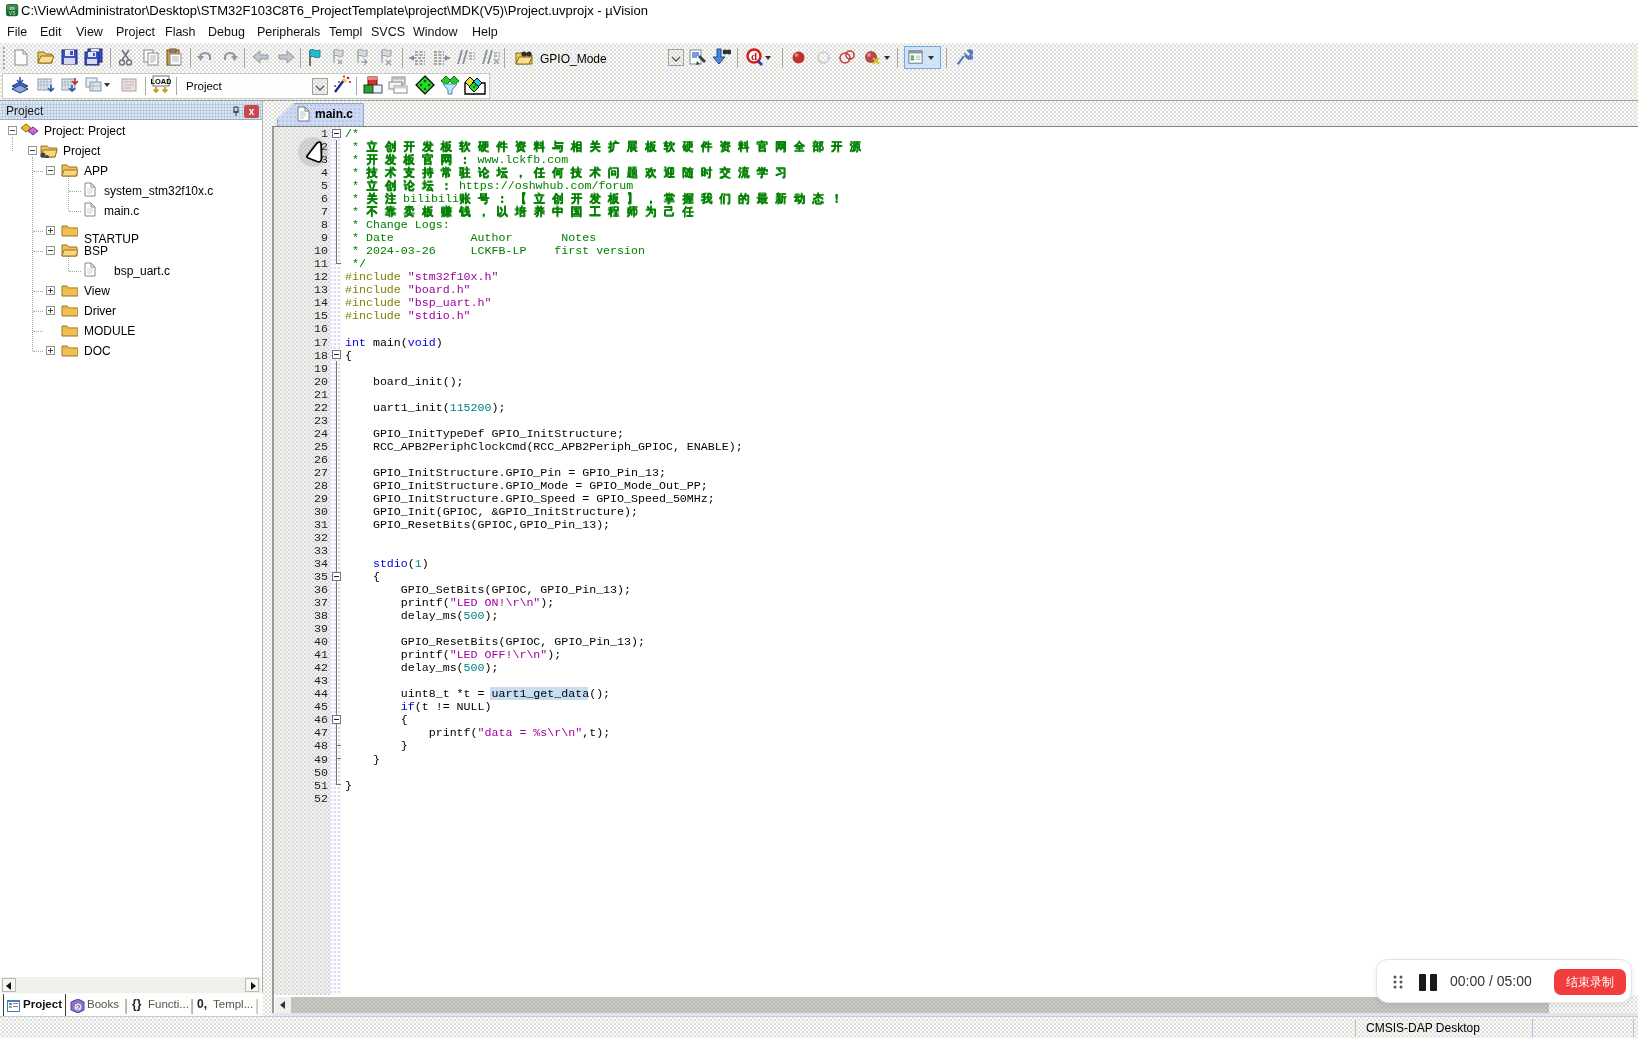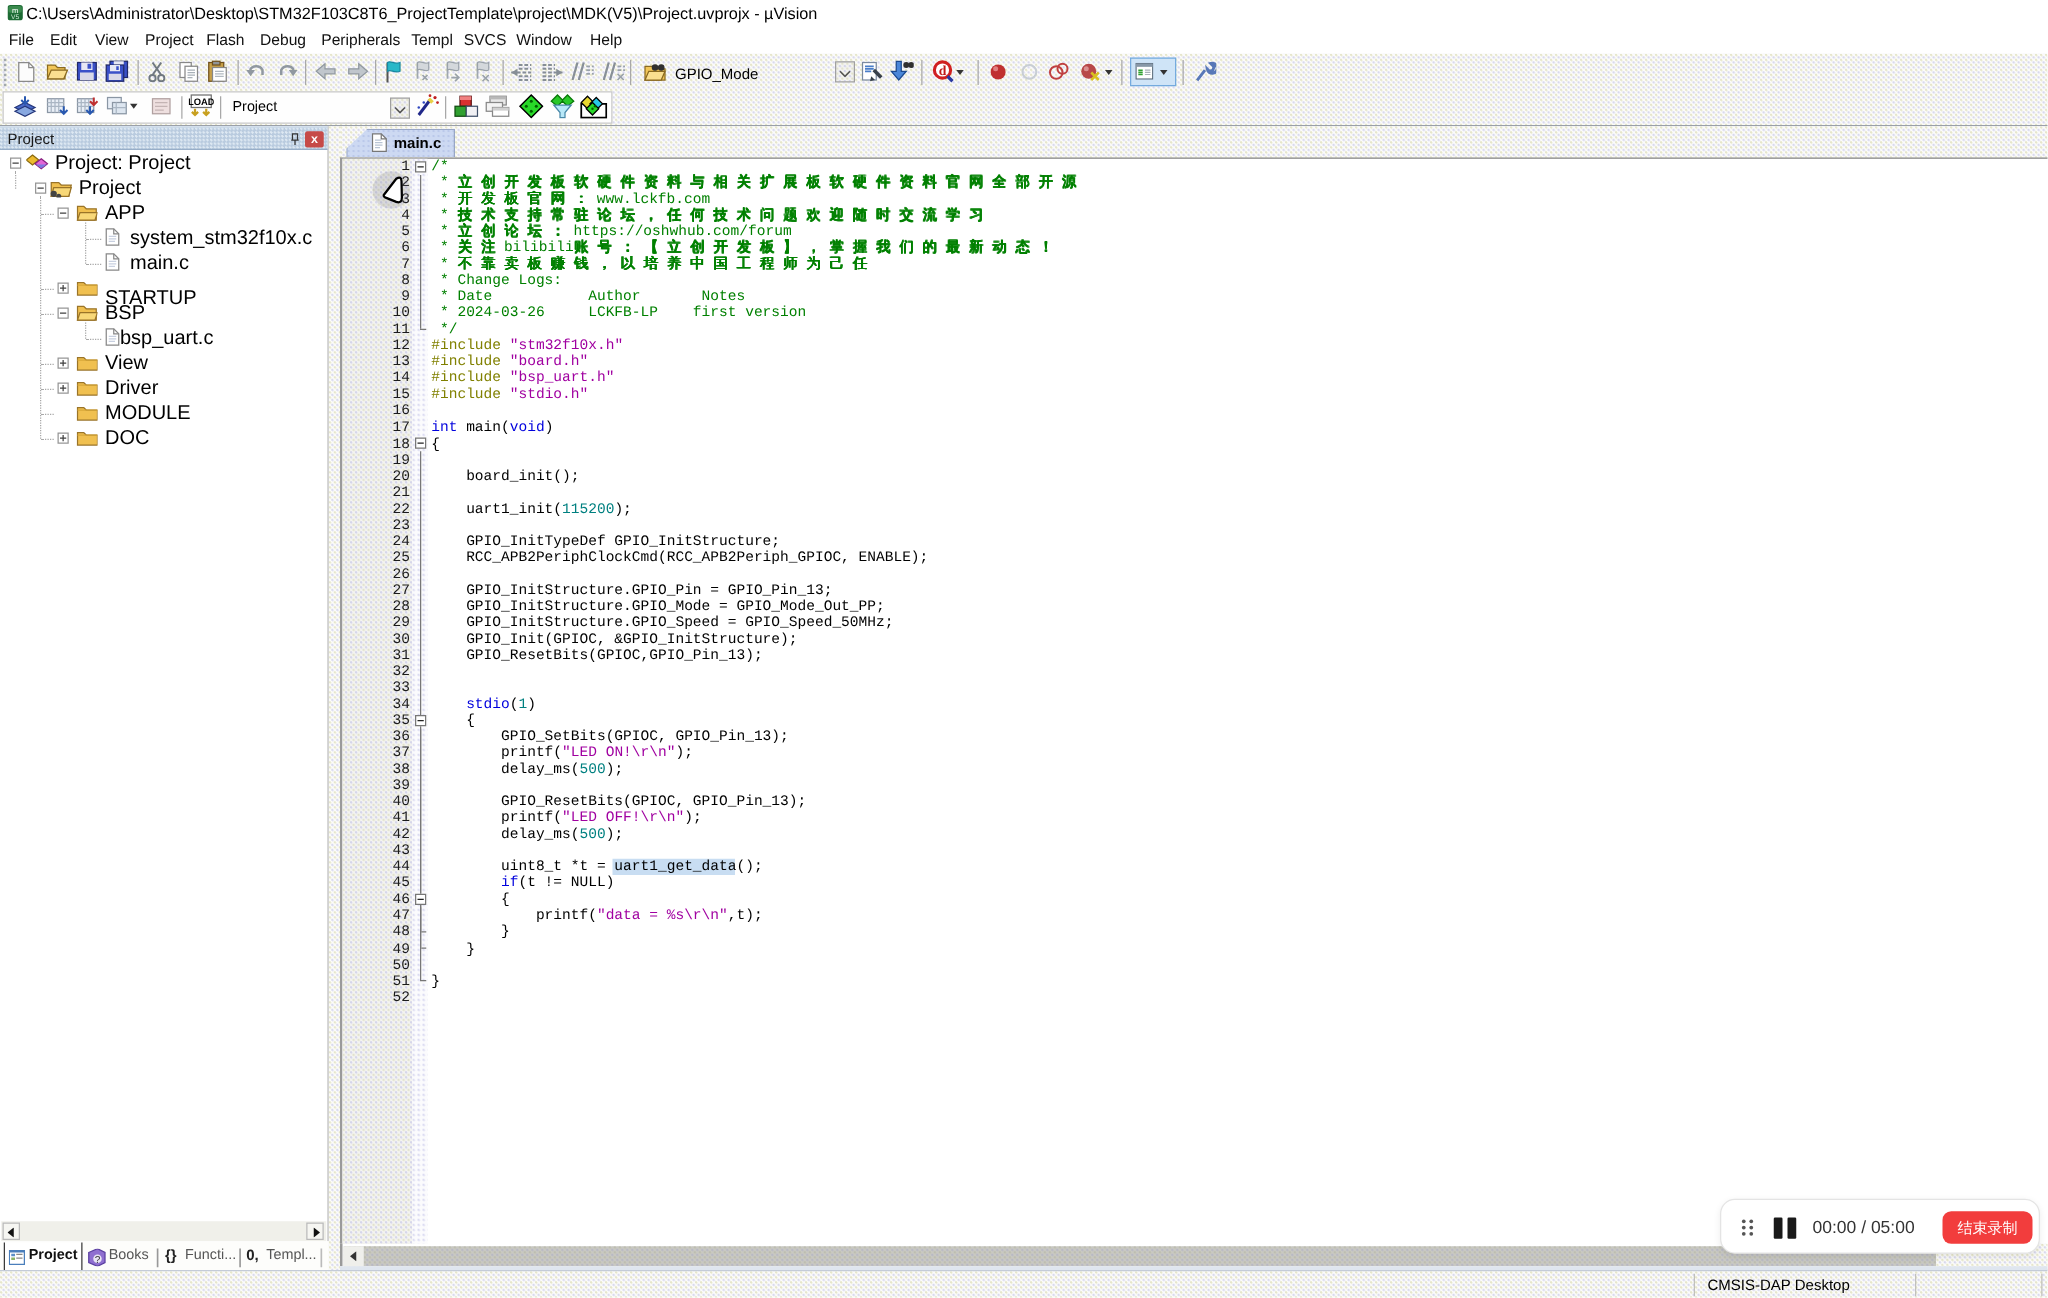--- a/index.html
+++ b/index.html
@@ -16,37 +16,37 @@
  radial-gradient(circle at 1px 1px,#bdbdb0 .9px,rgba(0,0,0,0) 1.1px),
  radial-gradient(circle at 1px 1px,#b8b8c4 .9px,rgba(0,0,0,0) 1.1px);
  background-size:4px 4px;background-position:0 0,2px 2px}
 .sep1{position:absolute;top:48px;width:1px;height:20px;background:#a8a8a8}
 .sep2{position:absolute;top:77px;width:1px;height:18px;background:#a8a8a8}
 .mi{position:absolute;top:0;font-size:12.5px;color:#111;line-height:22px}
 pre{font-family:"Liberation Mono",monospace;font-size:11.63px;line-height:13.025px}
 .cjk{letter-spacing:6.96px;text-shadow:.7px 0 0 currentColor,0 .7px 0 currentColor,.7px .7px 0 currentColor}
 .k{color:#0000dd}.c{color:#008000}.p{color:#808000}.s{color:#a000a0}.n{color:#008080}
 .caret{position:absolute;width:0;height:0;border-left:3.5px solid rgba(0,0,0,0);border-right:3.5px solid rgba(0,0,0,0);border-top:4px solid #333}
-.treerow{position:absolute;font-size:16px;color:#000;line-height:20px;white-space:nowrap}
+.treerow{position:absolute;font-size:12px;color:#000;line-height:20px;white-space:nowrap}
 .exp{position:absolute;width:9px;height:9px;background:#fff;border:1px solid #969696;font-size:0}
 .exp i{position:absolute;left:1px;top:3px;width:5px;height:1px;background:#404040}
 .exp.plus b{position:absolute;left:3px;top:1px;width:1px;height:5px;background:#404040}
 .fold{position:absolute;width:9px;height:9px;background:#fff;border:1px solid #777;z-index:3}
 .fold i{position:absolute;left:1px;top:3px;width:5px;height:1px;background:#222}
 </style></head>
 <body>
 
 <div class="abs" style="left:0;top:0;width:1638px;height:21px;background:#fff">
   <svg class="abs" style="left:6px;top:4px" width="13" height="13" viewBox="0 0 17 17">
     <rect x="0" y="0" width="16" height="16" rx="3" fill="#1d6b34"></rect>
     <rect x="1" y="1" width="14" height="7" rx="2" fill="#3a8a4d"></rect>
     <text x="8" y="8" font-size="8" fill="#fff" text-anchor="middle" font-family="Liberation Sans">m</text>
     <text x="8" y="15" font-size="7" fill="#cfe8d5" text-anchor="middle" font-family="Liberation Sans">V5</text>
   </svg>
-  <span class="abs" style="left:21px;top:3px;font-size:13px;color:#000">C:\Users\Administrator\Desktop\STM32F103C8T6_ProjectTemplate\project\MDK(V5)\Project.uvprojx - µVision</span>
+  <span class="abs" style="left:21px;top:3px;font-size:13px;color:#000">C:\View\Administrator\Desktop\STM32F103C8T6_ProjectTemplate\project\MDK(V5)\Project.uvprojx - µVision</span>
 </div>
 
 <div class="abs" style="left:0;top:21px;width:1638px;height:22px;background:#fff">
   <span class="mi" style="left:7px">File</span>
   <span class="mi" style="left:40px">Edit</span>
   <span class="mi" style="left:76px">View</span>
   <span class="mi" style="left:116px">Project</span>
   <span class="mi" style="left:165px">Flash</span>
   <span class="mi" style="left:208px">Debug</span>
   <span class="mi" style="left:257px">Peripherals</span>
@@ -382,21 +382,21 @@
     <svg class="abs" style="left:61px;top:143px" width="17" height="13" viewBox="0 0 17 13">
         <path d="M1 1 h5 l2 2 h8 v9 h-15 z" fill="#f0c050" stroke="#9a7428"></path>
         <path d="M1 12 l2 -6 h14 l-2 6 z" fill="#f8d878" stroke="#9a7428"></path>
       </svg>
     <span class="treerow" style="left:84px;top:140px">BSP</span>
     <svg class="abs" style="left:84px;top:161px" width="12" height="15" viewBox="0 0 12 15">
         <path d="M1 1 h6 l4 4 v9 h-10 z" fill="#fff" stroke="#888"></path>
         <path d="M7 1 v4 h4" fill="none" stroke="#888"></path>
         <path d="M3 7h6M3 9h6M3 11h5" stroke="#c8d0e0"></path>
       </svg>
-    <span class="treerow" style="left:96px;top:160px">bsp_uart.c</span>
+    <span class="treerow" style="left:114px;top:160px">bsp_uart.c</span>
     <div class="exp plus" style="left:46px;top:185px">
         <i></i>
         <b></b>
       </div>
     <svg class="abs" style="left:61px;top:183px" width="17" height="13" viewBox="0 0 17 13">
         <path d="M1 2 h5 l2 2 h9 v8 h-16 z" fill="#f0c050" stroke="#9a7428"></path>
         <path d="M1 4 h16" stroke="#d8a838"></path>
       </svg>
     <span class="treerow" style="left:84px;top:180px">View</span>
     <div class="exp plus" style="left:46px;top:205px">

